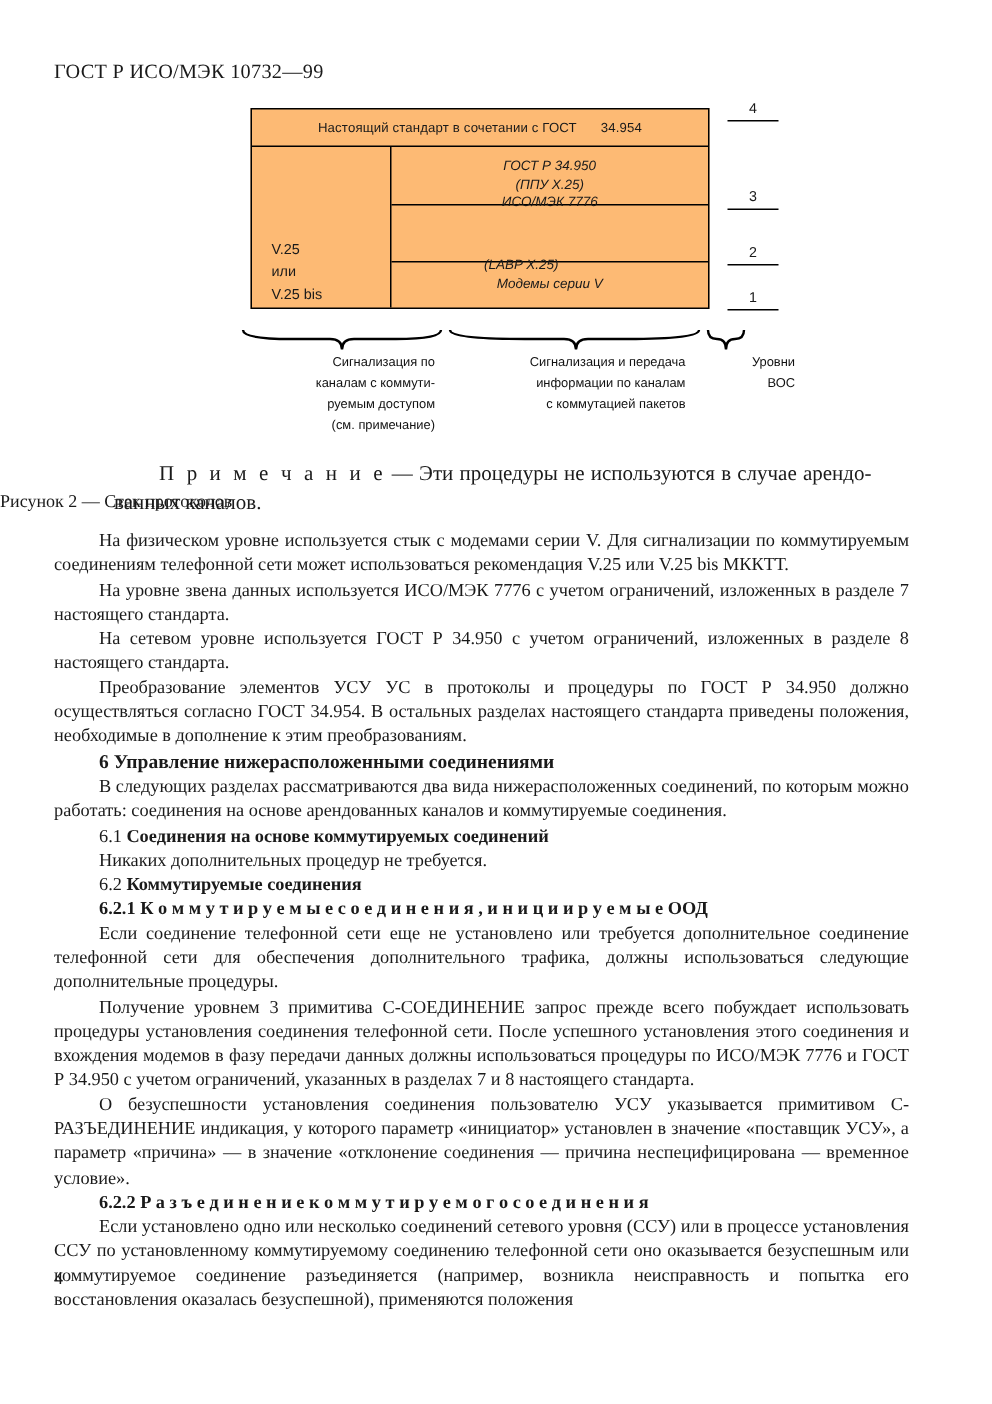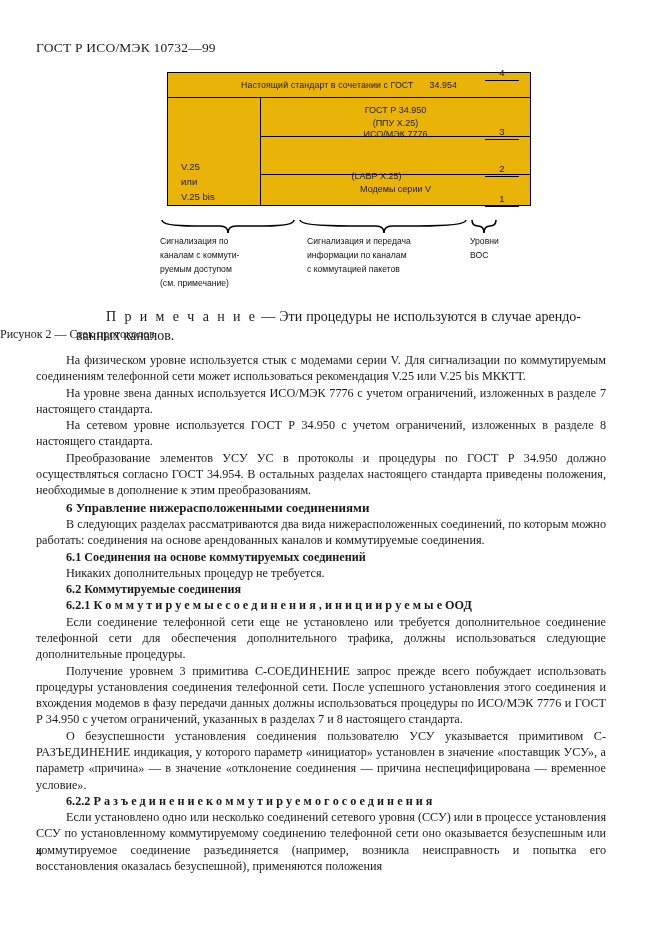--- a/index.html
+++ b/index.html
@@ -43,24 +43,24 @@
     width: 661px;
   }
 
   .diagram {
     position: relative;
     margin-left: 167px;
     width: 306px;
   }
 
   .stack-box {
-    width: 364px;
+    width: 306px;
     border: 1.4px solid #000;
     box-sizing: border-box;
-    background: #eab308;
+    background: #fdba74;
   }
 
   .row-top {
     border-bottom: 1.4px solid #000;
     text-align: center;
     font-family: "Liberation Sans", "DejaVu Sans", sans-serif;
     font-size: 8.8px;
     padding: 7px 4px 7px 4px;
     letter-spacing: 0.1px;
   }
@@ -89,20 +89,21 @@
   }
   .cell {
     box-sizing: border-box;
     font-family: "Liberation Sans", "DejaVu Sans", sans-serif;
     font-size: 9px;
     text-align: center;
     display: flex;
     flex-direction: column;
     justify-content: center;
     line-height: 1.5;
+    font-style: italic;
   }
   .cell-a { height: 39px; border-bottom: 1.4px solid #000; }
   .cell-b { height: 38px; border-bottom: 1.4px solid #000; }
   .cell-c { height: 30px; }
   .cell .sub-left { padding-right: 38px; margin-top: 28px; }
 
   
   .levels {
     position: absolute;
     left: 485px;
@@ -140,20 +141,21 @@
   }
   .braces svg { display: block; }
 
   
   .brace-labels {
     position: absolute;
     left: 0;
     top: 163px;
     width: 591px;
     height: 60px;
+    text-align: right;
   }
   .blab {
     position: absolute;
     font-family: "Liberation Sans", "DejaVu Sans", sans-serif;
     font-size: 8.6px;
     line-height: 1.62;
     color: #111;
   }
   .blab-1 { left: 160px; width: 130px; }
   .blab-2 { left: 307px; width: 150px; }
@@ -204,21 +206,21 @@
     text-indent: 30px;
     line-height: 1.35;
   }
   h3.sub {
     margin: 0;
     font-size: 12.2px;
     font-weight: bold;
     text-indent: 30px;
     line-height: 1.335;
   }
-  h3.sub .nm { font-weight: bold; }
+  h3.sub .nm { font-weight: normal; }
   h4.subsub {
     margin: 0;
     font-size: 12.2px;
     font-weight: bold;
     text-indent: 30px;
     line-height: 1.335;
   }
   .gap-before { margin-top: 16px; }
   .gap-after  { margin-bottom: 10px; }
 

